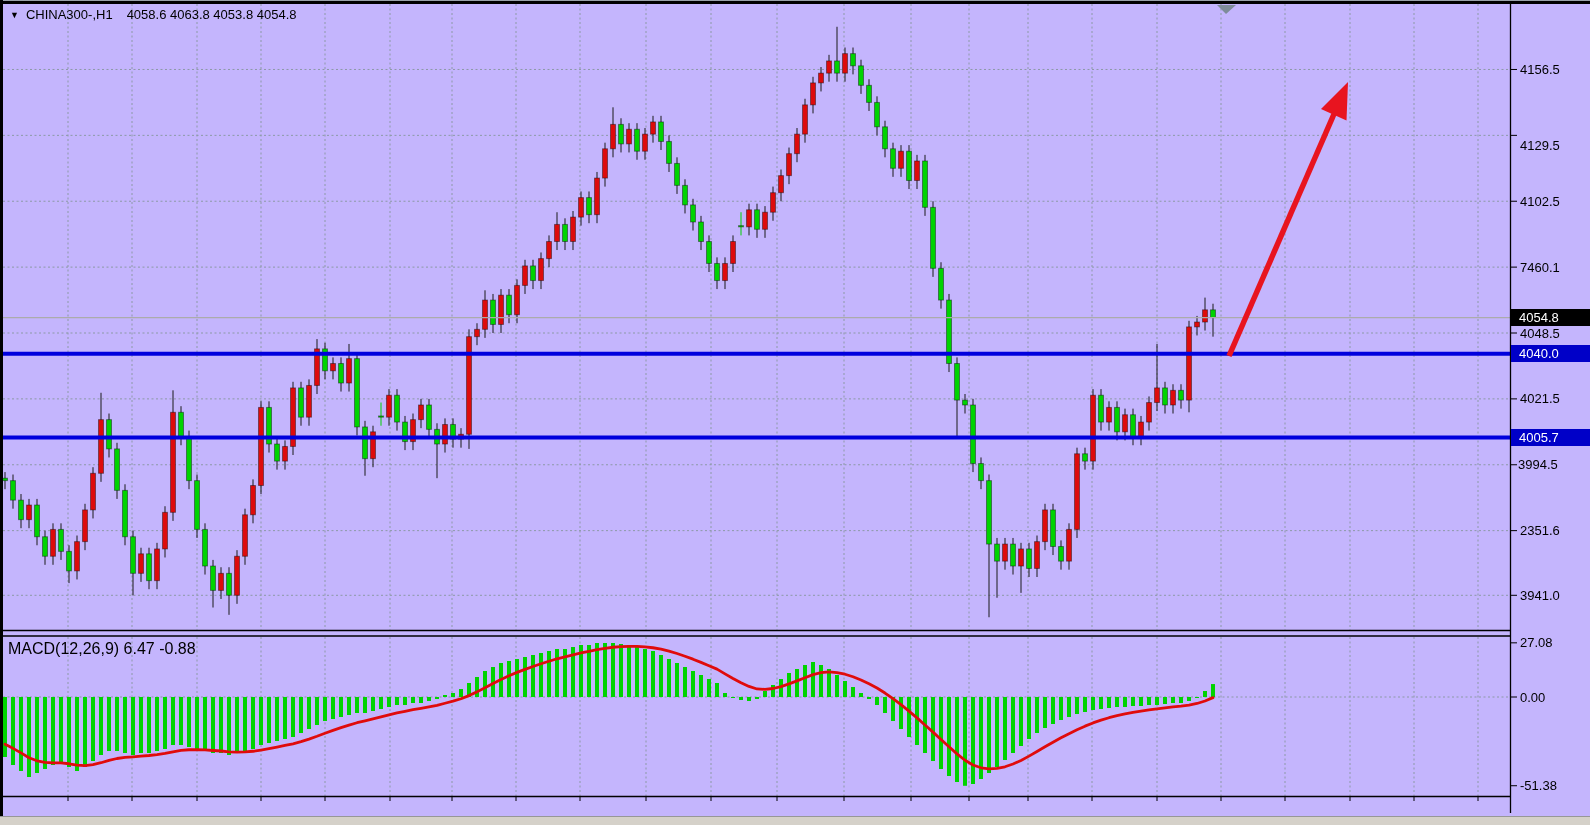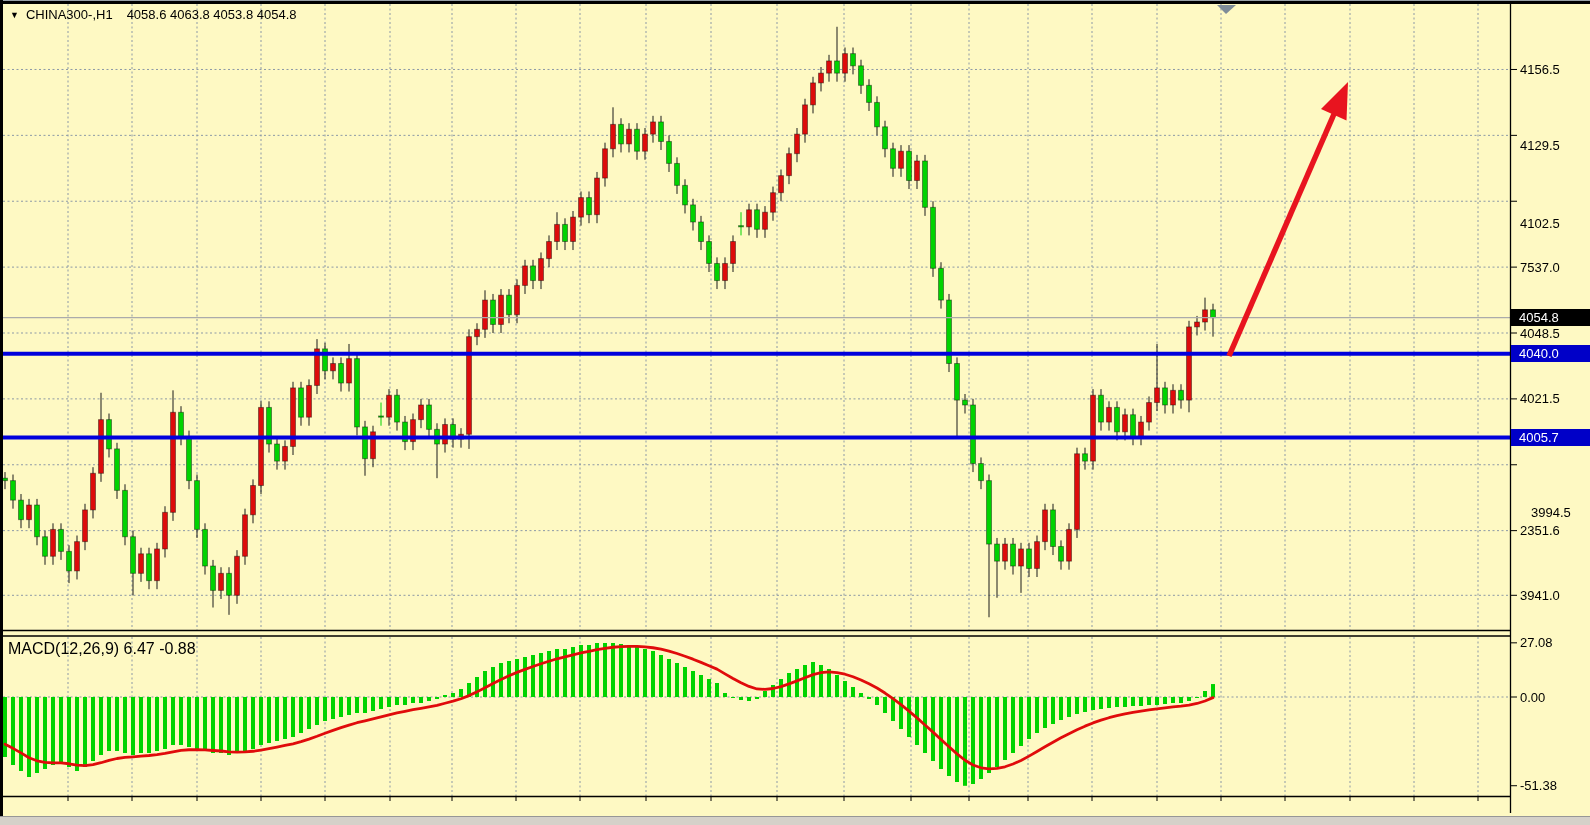--- a/index.html
+++ b/index.html
@@ -1,16 +1,16 @@
 <!DOCTYPE html>
 <html><head>
 <meta charset="utf-8">
 <style>
   html,body{margin:0;padding:0;background:#fff;}
-  .wrap{position:relative;width:1590px;height:825px;background:#fef9c3;overflow:hidden;
+  .wrap{position:relative;width:1590px;height:825px;background:#c4b5fd;overflow:hidden;
         font-family:"Liberation Sans",sans-serif;color:#000;}
   svg{position:absolute;left:0;top:0;z-index:1;}
   .overlay{position:absolute;left:0;top:0;width:1590px;height:825px;z-index:2;pointer-events:none;}
   .title{position:absolute;left:10px;top:7px;font-size:13px;white-space:nowrap;}
   .title .tri{font-size:9px;position:relative;top:-1px;margin-right:7px;}
   .title .ohlc{margin-left:14px;}
   .macdlbl{position:absolute;left:8px;top:640px;font-size:16px;white-space:nowrap;}
   .axlabel{position:absolute;font-size:13px;white-space:nowrap;line-height:15px;}
   .pricetag{position:absolute;left:1511px;width:77px;height:17px;font-size:13px;line-height:17px;
             color:#fff;padding-left:8px;}
@@ -584,25 +584,25 @@
       <line x1="1414" y1="797" x2="1414" y2="801" stroke="#000000" stroke-width="1"></line>
       <line x1="1478" y1="797" x2="1478" y2="801" stroke="#000000" stroke-width="1"></line>
     </svg>
 
   <div class="overlay">
     <div class="title"><span class="tri">▼</span><span>CHINA300-,H1</span><span class="ohlc">4058.6 4063.8 4053.8 4054.8</span></div>
     <div class="macdlbl">MACD(12,26,9) 6.47 -0.88</div>
     <div id="price-axis" style="position:absolute;left:1511px;top:0;width:79px;height:580px;">
         <div class="axlabel" style="left: 9px; top: 61.98px;">4156.5</div>
         <div class="axlabel" style="left: 9px; top: 127.86px; margin-top: 10px;">4129.5</div>
-        <div class="axlabel" style="left: 9px; top: 193.74px; margin-top: 22px;">4102.5</div>
-        <div class="axlabel" style="left: 9px; top: 259.62px;">7537.0</div>
+        <div class="axlabel" style="left: 9px; top: 193.74px;">4102.5</div>
+        <div class="axlabel" style="left: 9px; top: 259.62px;">7460.1</div>
         <div class="axlabel" style="left: 9px; top: 325.5px;">4048.5</div>
         <div class="axlabel" style="left: 9px; top: 391.38px;">4021.5</div>
-        <div class="axlabel" style="left: 20px; top: 457.26px; margin-top: 48px;">3994.5</div>
+        <div class="axlabel" style="left: 7px; top: 457.26px;">3994.5</div>
         <div class="axlabel" style="left: 9px; top: 523.14px;">2351.6</div>
         <div class="axlabel" style="left: 9px; top: 587.8px;">3941.0</div>
         <div class="axlabel" style="left: 9px; top: 635.34px;">27.08</div>
         <div class="axlabel" style="left: 9px; top: 689.5px;">0.00</div>
         <div class="axlabel" style="left: 9px; top: 778.22px;">-51.38</div>
       </div>
   <div class="pricetag" style="top: 309.128px; background: rgb(0, 0, 0);">4054.8</div>
       <div class="pricetag" style="top: 345.24px; background: rgb(0, 0, 200);">4040.0</div>
       <div class="pricetag" style="top: 428.932px; background: rgb(0, 0, 200);">4005.7</div>
     </div>

